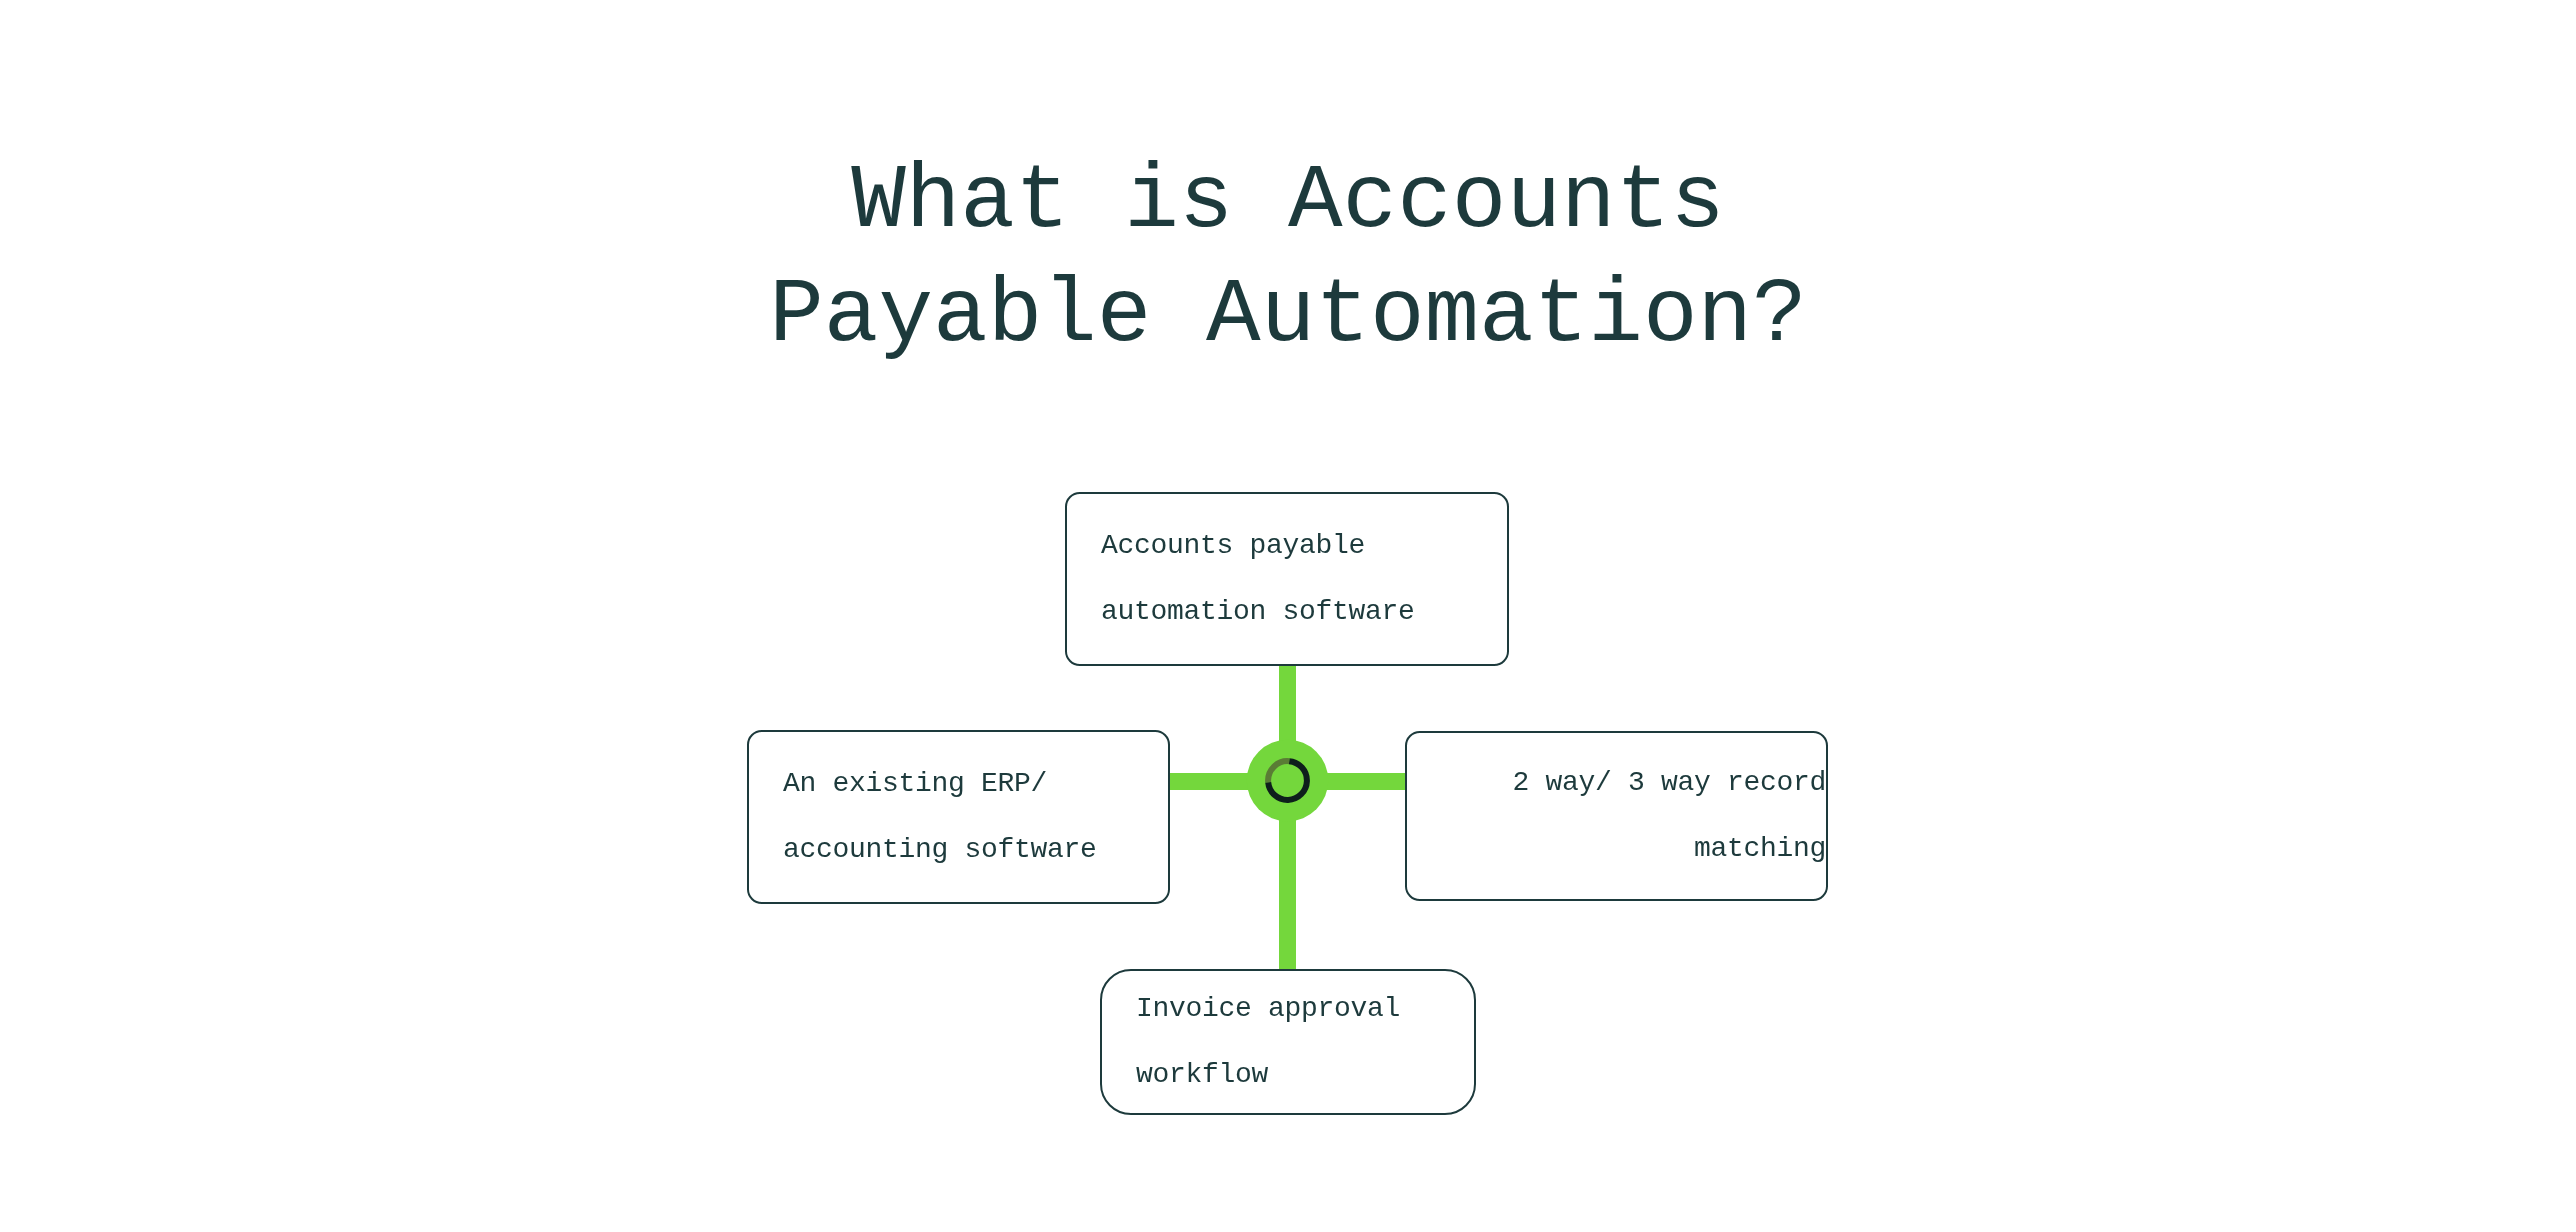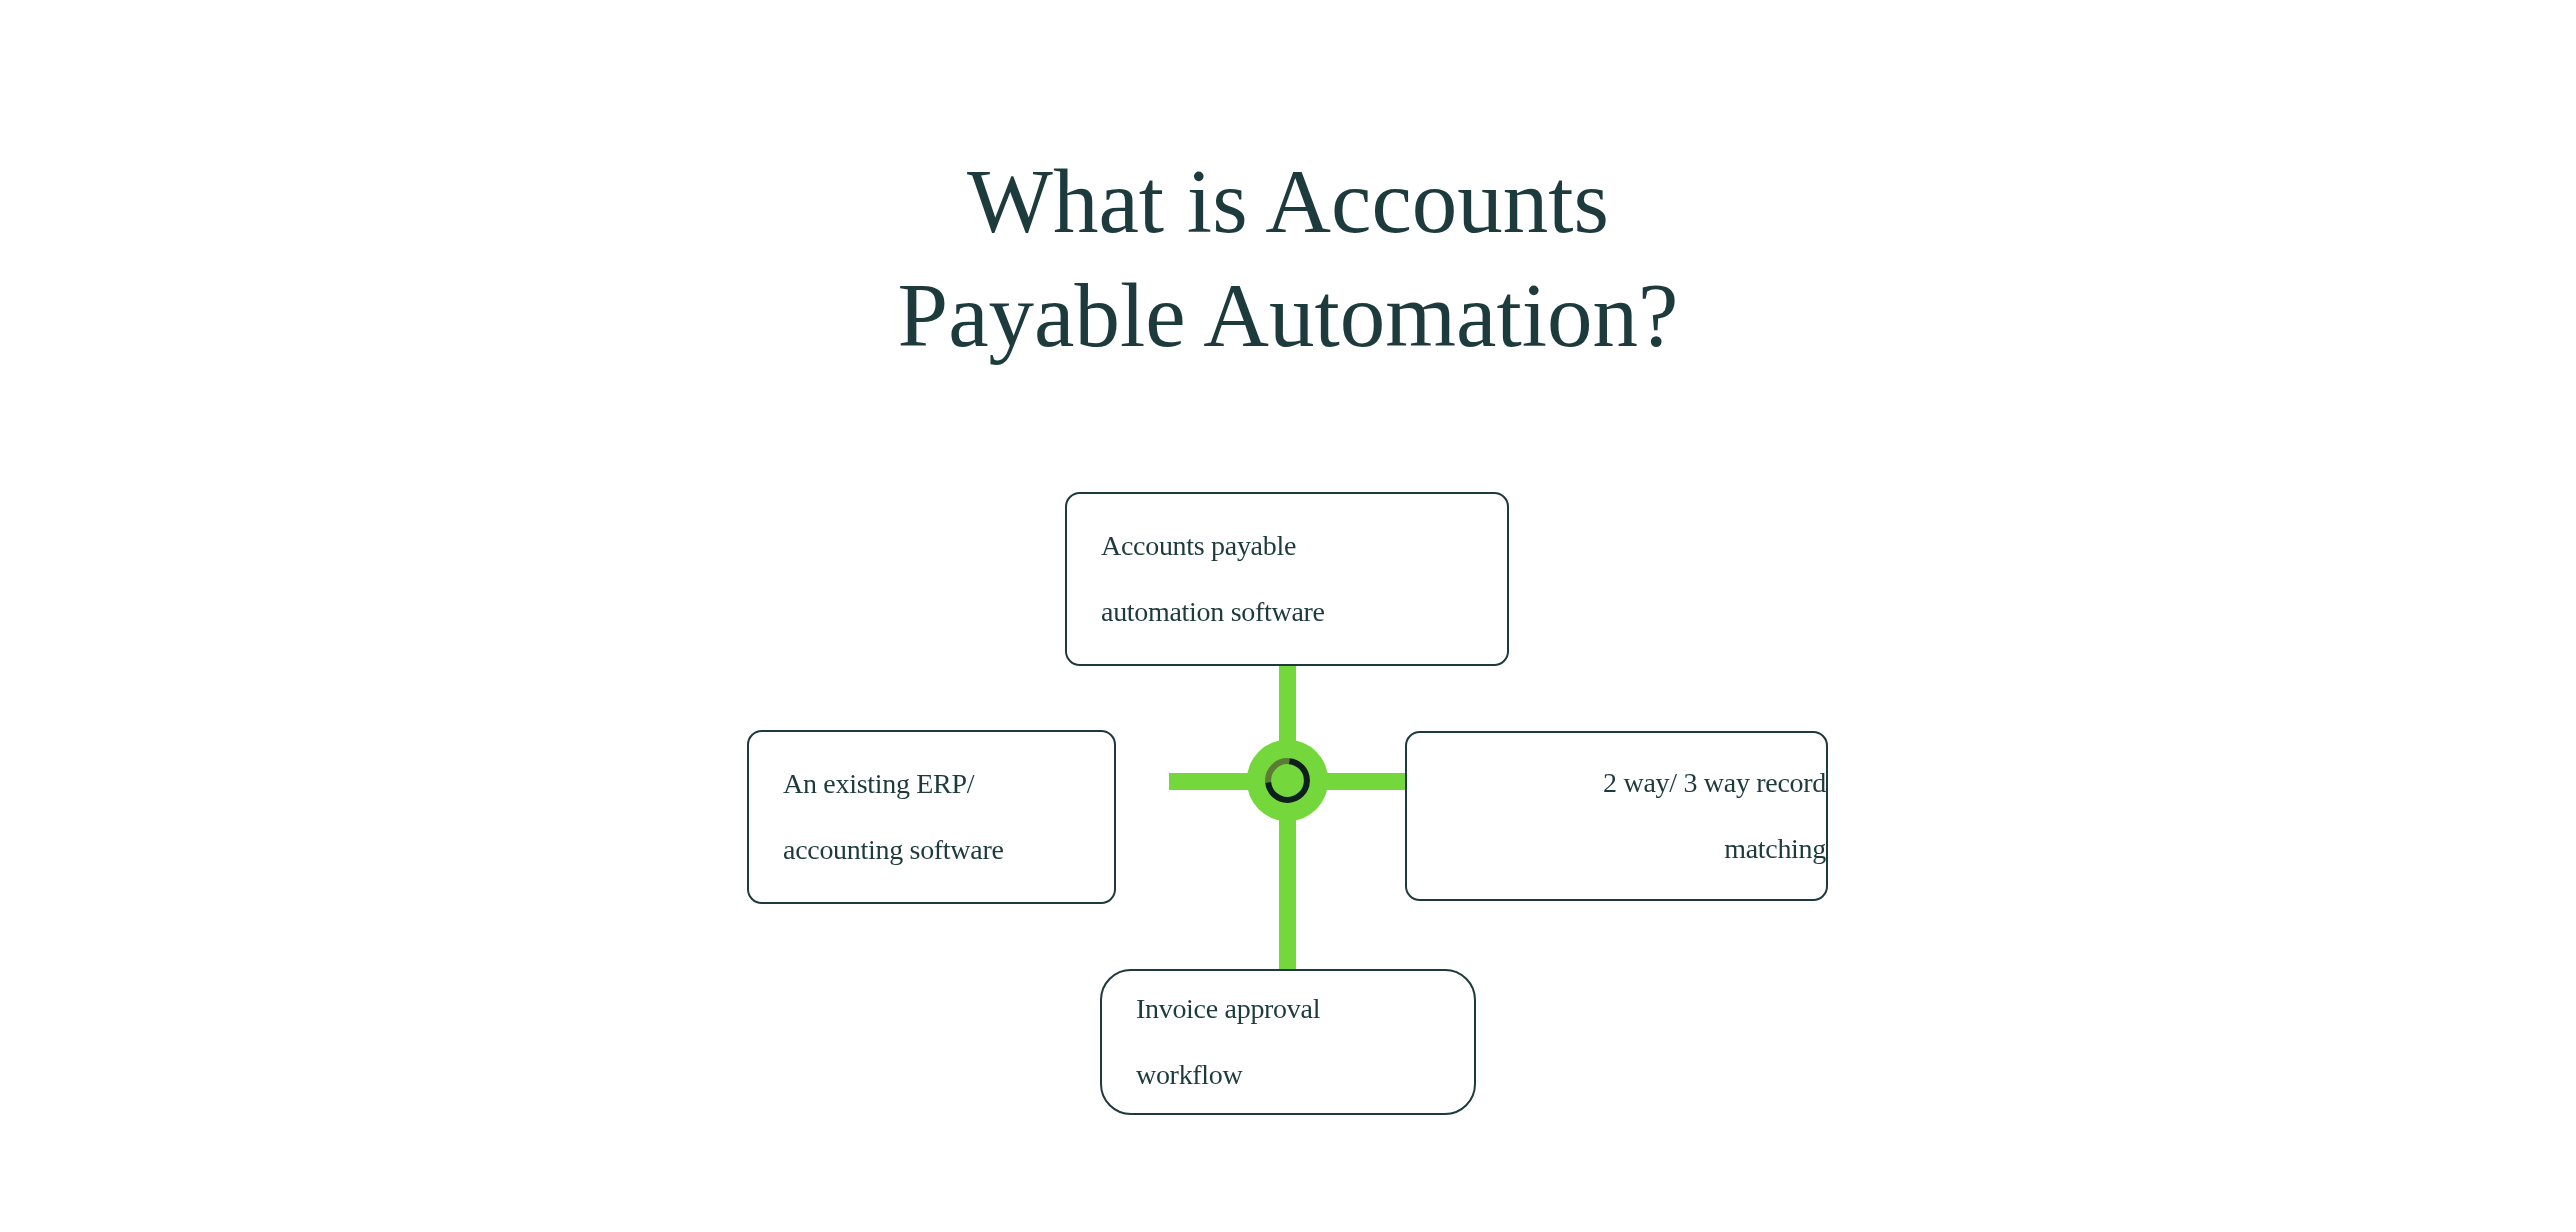--- a/index.html
+++ b/index.html
@@ -7,39 +7,39 @@
     --navy:#1d3a3c;
     --ring-dark:#0e1f1c;
     --ring-olive:#5a7c35;
     --box-bg:#ffffff;
     --page-bg:#ffffff;
   }
   *{margin:0;padding:0;box-sizing:border-box;}
   html,body{width:2576px;height:1232px;background:var(--page-bg);overflow:hidden;}
   #canvas{
     position:relative;width:2576px;height:1232px;background:var(--page-bg);
-    font-family:Liberation Serif, serif;
+    font-family:Liberation Mono, monospace;
   }
   .title{
     position:absolute;left:0;top:145px;width:2576px;
     text-align:center;color:var(--navy);
     font-size:91px;line-height:114px;font-weight:400;
     letter-spacing:0;
   }
   .title .line{display:block;}
   .node{
     position:absolute;background:var(--box-bg);
     border:2px solid var(--navy);border-radius:14.8px;
     display:flex;flex-direction:column;justify-content:center;
     color:var(--navy);font-size:28px;line-height:66px;
     letter-spacing:-0.3px;white-space:pre;
     padding-left:34px;
   }
   .node-top   {left:1065px;top:492px; width:444px;height:174px;}
-  .node-left  {left:747px;top:730px;width:369px;height:174px;}
+  .node-left  {left:747px;top:730px;width:423px;height:174px;}
   .node-right {left:1405px;top:731px;width:423px;height:170px;padding-left:44px;text-align:right;}
   .node-bottom{left:1100px;top:969px;width:376px;height:146px;border-radius:31px;}
   .connector{position:absolute;background:var(--green);}
   .connector-vertical{left:1279px;top:666px;width:17px;height:303px;}
   .connector-horizontal{left:1169px;top:773px;width:236px;height:17.4px;}
   .hub{position:absolute;left:1234px;top:727px;width:107px;height:107px;}
   .hub .hub-fill{fill:var(--green);}
   .hub .hub-arc-dark{stroke:var(--ring-dark);}
   .hub .hub-arc-olive{stroke:var(--ring-olive);}
   .hub path{fill:none;stroke-width:9px;stroke-linecap:butt;}

